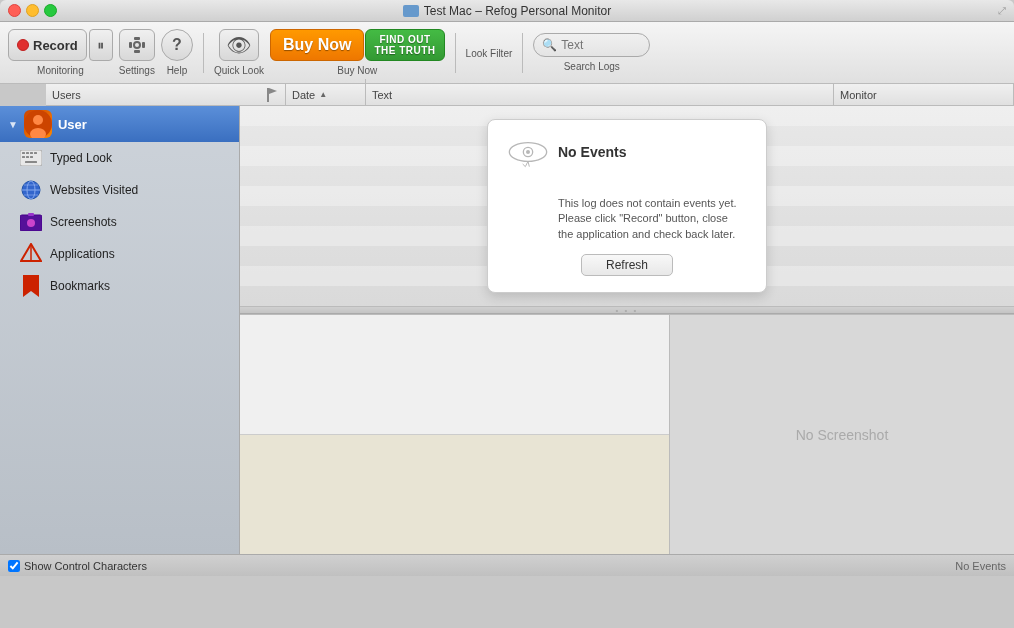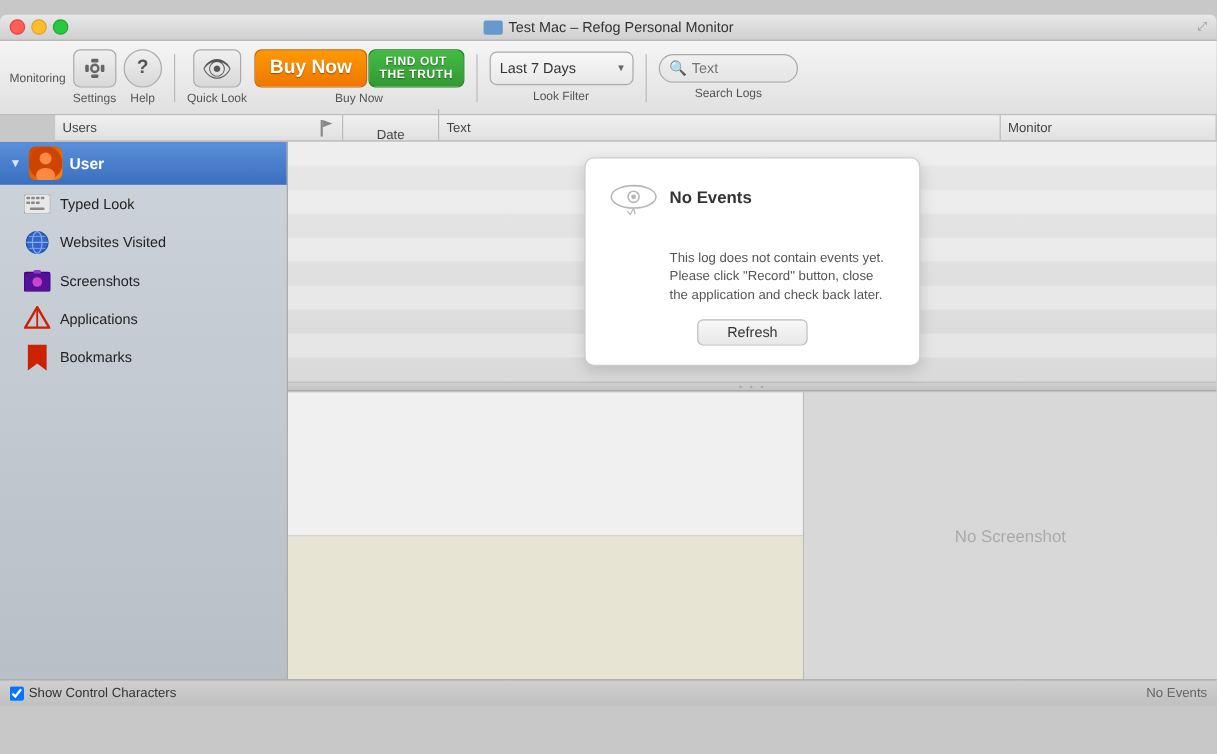--- a/index.html
+++ b/index.html
@@ -15,21 +15,20 @@
     
     .title-bar {
       background: linear-gradient(to bottom, #e8e8e8, #d0d0d0);
       border-bottom: 1px solid #aaa;
       height: 22px;
       display: flex;
       align-items: center;
       justify-content: center;
       position: relative;
       border-radius: 6px 6px 0 0;
-      margin-top: 12px;
     }
     .traffic-lights {
       position: absolute;
       left: 8px;
       display: flex;
       gap: 5px;
       align-items: center;
     }
     .traffic-light {
       width: 13px; height: 13px;
@@ -287,21 +286,20 @@
     }
     .col-header-date {
       width: 80px;
       min-width: 80px;
       padding: 16px 6px;
       border-right: 1px solid #bbb;
       height: 100%;
       display: flex;
       align-items: center;
       gap: 4px;
-      flex-direction: column;
     }
     .col-header-text-col {
       flex: 1;
       padding: 0 6px;
       border-right: 1px solid #bbb;
       height: 100%;
       display: flex;
       align-items: center;
     }
     .col-header-window {
@@ -580,20 +578,29 @@
   <div class="title-bar-title">
     <div class="window-icon"></div>
     <span>Test Mac – Refog Personal Monitor</span>
   </div>
   <span class="resize-icon">⤢</span>
 </div>
 
 <div class="toolbar">
 
   <div class="toolbar-group">
+    <div style="display:flex;gap:2px;">
+      <div class="record-btn">
+        <div class="record-dot"></div>
+        <span class="record-text">Record</span>
+      </div>
+      <div class="pause-btn">
+        <span>⏸</span>
+      </div>
+    </div>
     <span class="toolbar-group-label">Monitoring</span>
   </div>
 
   <div class="toolbar-group">
     <div class="settings-btn">
       <svg width="20" height="20" viewBox="0 0 20 20">
         <rect x="7" y="2" width="6" height="3" rx="1" fill="#666"></rect>
         <rect x="7" y="15" width="6" height="3" rx="1" fill="#666"></rect>
         <rect x="2" y="7" width="3" height="6" rx="1" fill="#666"></rect>
         <rect x="15" y="7" width="3" height="6" rx="1" fill="#666"></rect>
@@ -630,28 +637,20 @@
           <div>the Truth</div>
         </div>
       </div>
     </div>
     <span class="toolbar-group-label">Buy Now</span>
   </div>
 
   <div class="toolbar-sep"></div>
 
   <div class="toolbar-group">
-    <div class="select-wrapper">
-      <select class="date-filter-select">
-        <option>Last 7 Days</option>
-        <option>Last 30 Days</option>
-        <option>Last 90 Days</option>
-        <option>All Time</option>
-      </select>
-    </div>
     <span class="toolbar-group-label">Look Filter</span>
   </div>
 
   <div class="toolbar-sep"></div>
 
   <div class="toolbar-group">
     <div class="search-input-wrapper">
       <span class="search-icon-text">🔍</span>
       <input class="search-input" type="text" placeholder="Text" style="">
     </div>

